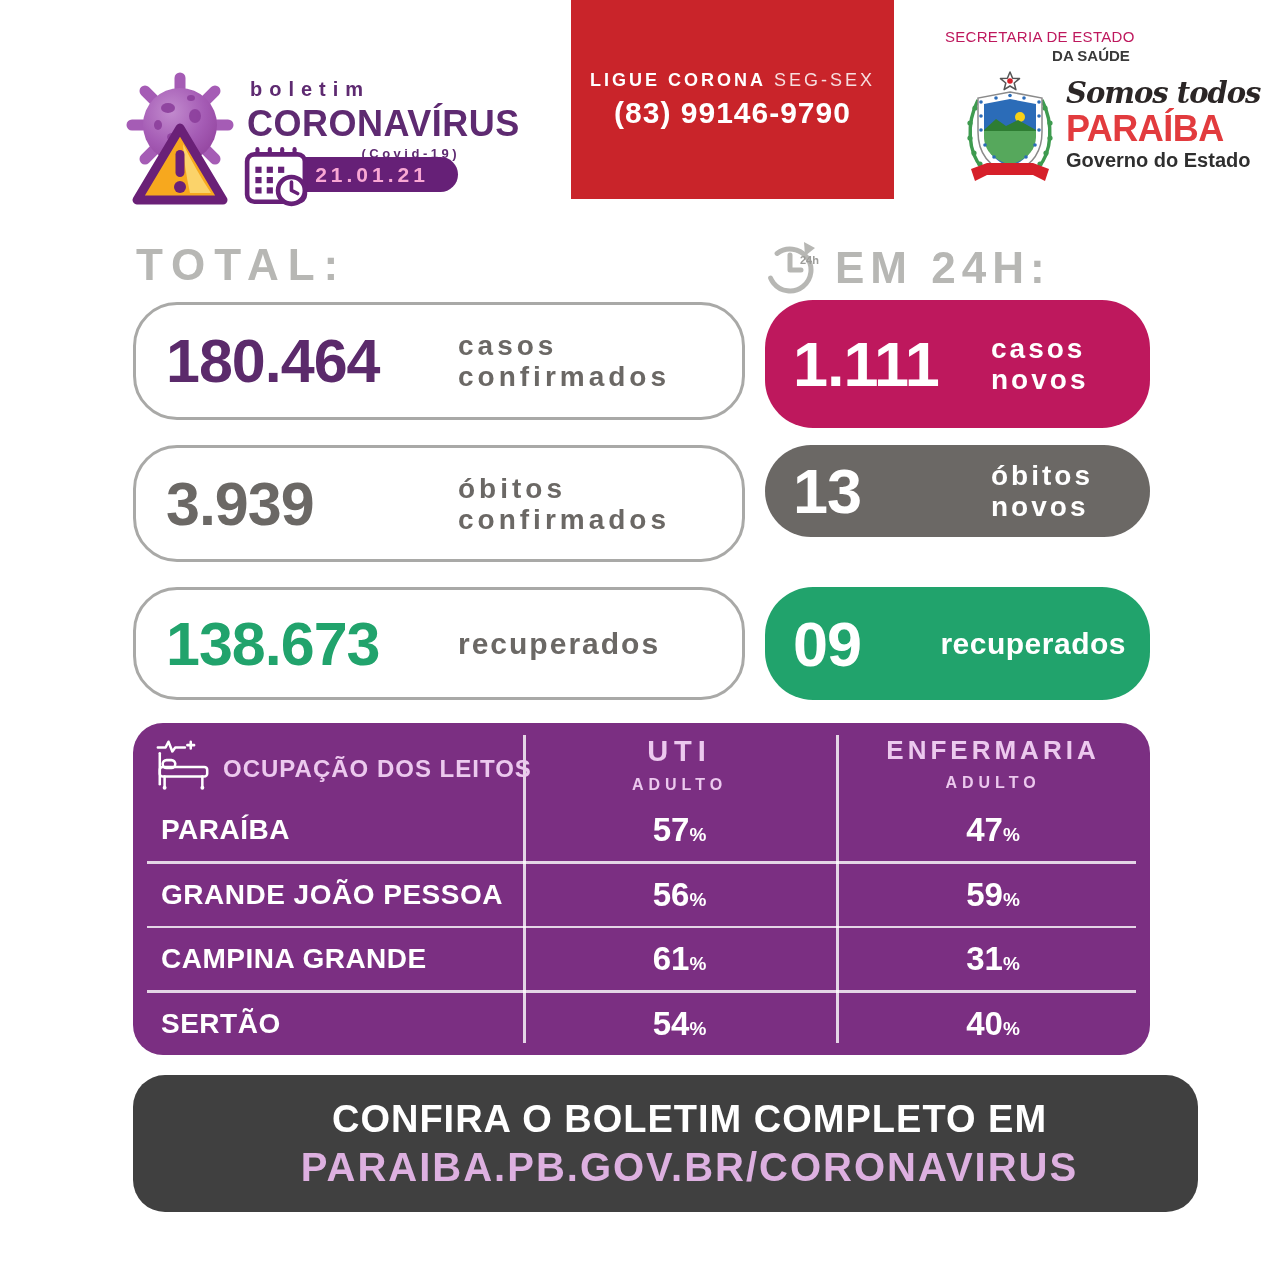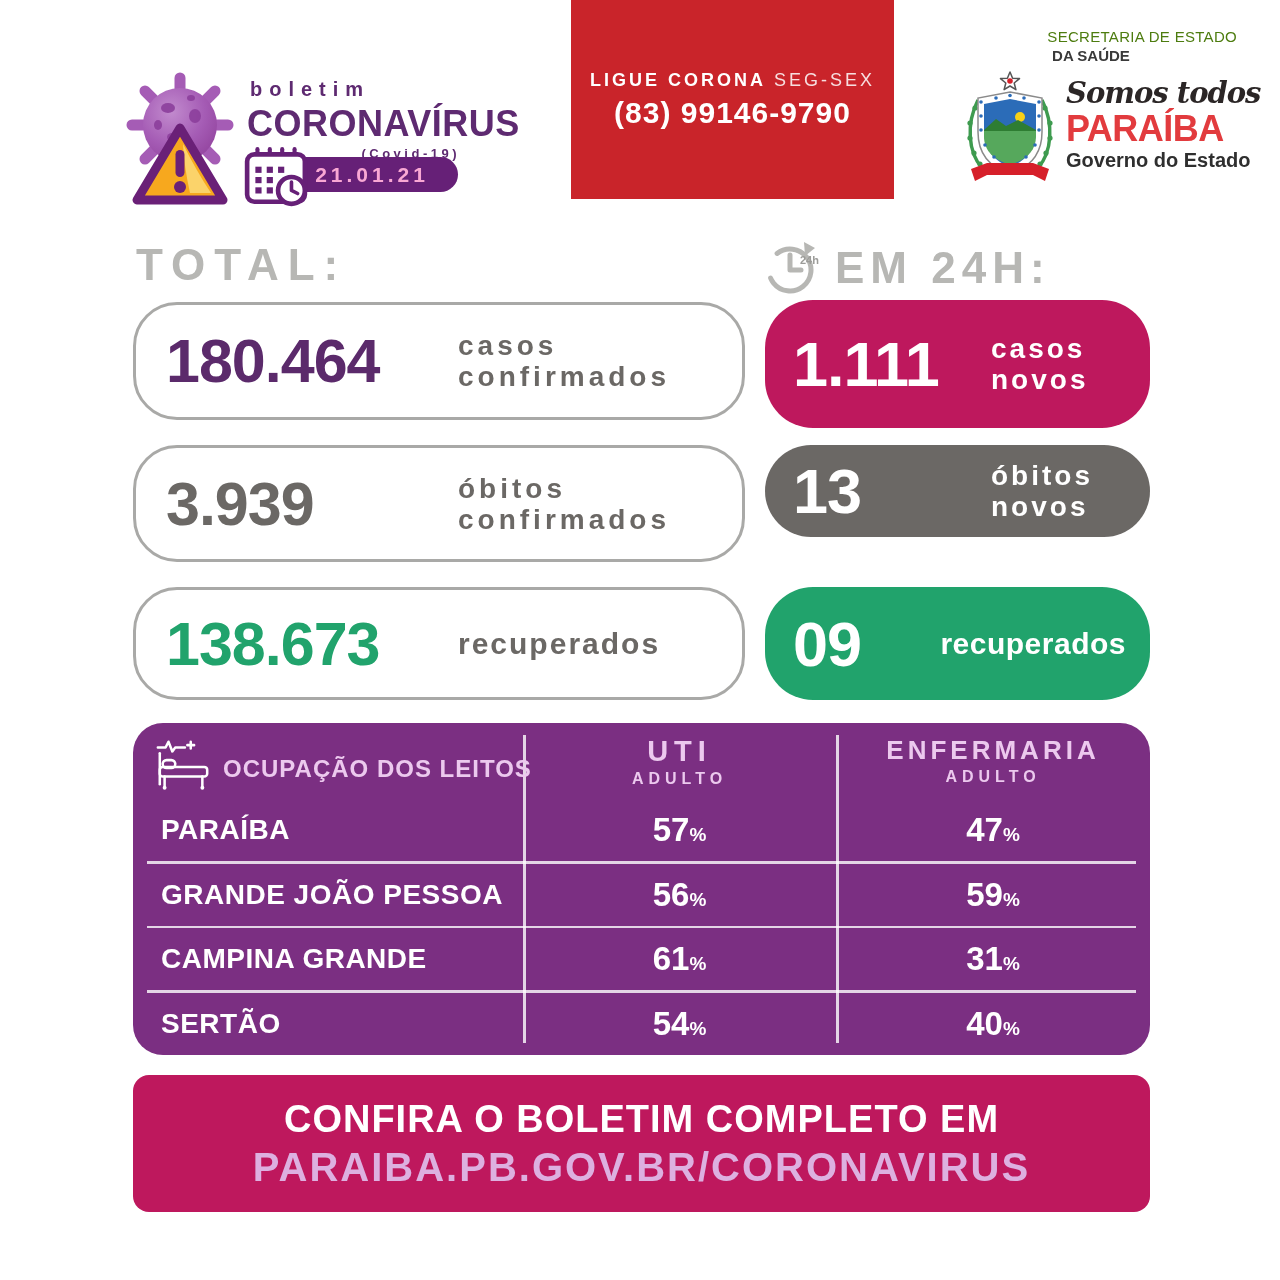--- a/index.html
+++ b/index.html
@@ -20,21 +20,21 @@
   .calendar-icon{position:absolute;left:243px;top:146px;width:66px;height:62px;z-index:2;}
   
   .hotline{position:absolute;left:571px;top:0;width:323px;height:199px;background:#C9242A;
     display:flex;flex-direction:column;align-items:center;justify-content:center;box-sizing:border-box;}
   .hotline-line1{color:#fff;font-size:18px;letter-spacing:3px;white-space:nowrap;}
   .hotline-line1 .strong{font-weight:700;}
   .hotline-line1 .light{font-weight:400;color:rgba(255,255,255,.85);}
   .hotline-phone{color:#fff;font-size:30px;font-weight:800;letter-spacing:1px;margin-top:5px;white-space:nowrap;}
   
   .gov{position:absolute;left:945px;top:28px;width:292px;}
-  .gov-sec1{font-size:15px;font-weight:400;color:#4d7c0f;text-align:right;letter-spacing:.3px;}
+  .gov-sec1{font-size:15px;font-weight:400;color:#be185d;text-align:left;letter-spacing:.3px;}
   .gov-sec2{font-size:15px;font-weight:700;color:#3A3A3A;text-align:center;margin-top:2px;}
   .coat-icon{position:absolute;left:13px;top:40px;width:104px;height:118px;}
   .gov-col{position:absolute;left:121px;top:48px;width:171px;}
   .gov-script{font-family:"DejaVu Serif",serif;font-style:italic;font-weight:700;font-size:29px;
     color:#2B2626;white-space:nowrap;letter-spacing:-1px;}
   .gov-state{font-size:36px;font-weight:800;color:#E23B3E;letter-spacing:-.5px;white-space:nowrap;margin-top:-2px;}
   .gov-tagline{font-size:20px;font-weight:700;color:#2F2F2F;white-space:nowrap;margin-top:-1px;}
   
   .totals-heading{position:absolute;left:136px;top:240px;font-size:44px;font-weight:800;
     color:#B7B7B4;letter-spacing:9px;}
@@ -68,30 +68,30 @@
   .vline{position:absolute;top:12px;bottom:12px;width:2.5px;background:rgba(255,255,255,.8);}
   .vline1{left:390px;} .vline2{left:703px;}
   .bed-icon{position:absolute;left:20px;top:14px;width:60px;height:54px;}
   .beds-title{position:absolute;left:90px;top:32px;font-size:24px;font-weight:800;
     color:#ECC9EE;letter-spacing:1px;white-space:nowrap;}
   .colhead{position:absolute;top:12px;text-align:center;color:#ECC9EE;}
   .colhead-uti{left:390px;width:313px;}
   .colhead-enf{left:703px;width:314px;}
   .colhead .l1{font-size:29px;font-weight:800;letter-spacing:6px;}
   .colhead-enf .l1{font-size:26px;letter-spacing:4px;}
-  .colhead .l2{font-size:16px;font-weight:700;letter-spacing:5px;margin-top:2px;}
+  .colhead .l2{font-size:16px;font-weight:700;letter-spacing:5px;margin-top:8px;}
   .beds-rows{position:absolute;left:0;top:76px;right:0;bottom:0;}
   .brow{height:62px;display:grid;grid-template-columns:390px 313px 314px;align-items:center;}
   .brow .region{padding-left:28px;font-size:28px;font-weight:800;color:#fff;letter-spacing:.5px;white-space:nowrap;}
   .brow .val{text-align:center;color:#fff;font-weight:800;font-size:33px;}
   .brow .val .pct{font-size:19px;font-weight:800;}
   .hline{height:2.5px;background:rgba(255,255,255,.8);margin:0 14px;}
   
-  .footer{position:absolute;left:133px;top:1075px;width:1017px;height:137px;background:#be185d;
-    border-radius:16px;display:flex;flex-direction:column;align-items:center;justify-content:center;gap:4px;}
+  .footer{position:absolute;left:133px;top:1075px;width:1017px;height:137px;background:#404040;
+    border-radius:32px;display:flex;flex-direction:column;align-items:center;justify-content:center;gap:4px;padding-left:48px;}
   .footer-line1{color:#fff;font-size:38px;font-weight:800;letter-spacing:1px;white-space:nowrap;}
   .footer-line2{color:#DDB0E0;font-size:40px;font-weight:800;letter-spacing:2px;white-space:nowrap;}
 </style>
 </head>
 <body>
 
 <div class="canvas">
 
   <svg class="virus-icon" viewBox="0 0 118 138">
     <defs>

